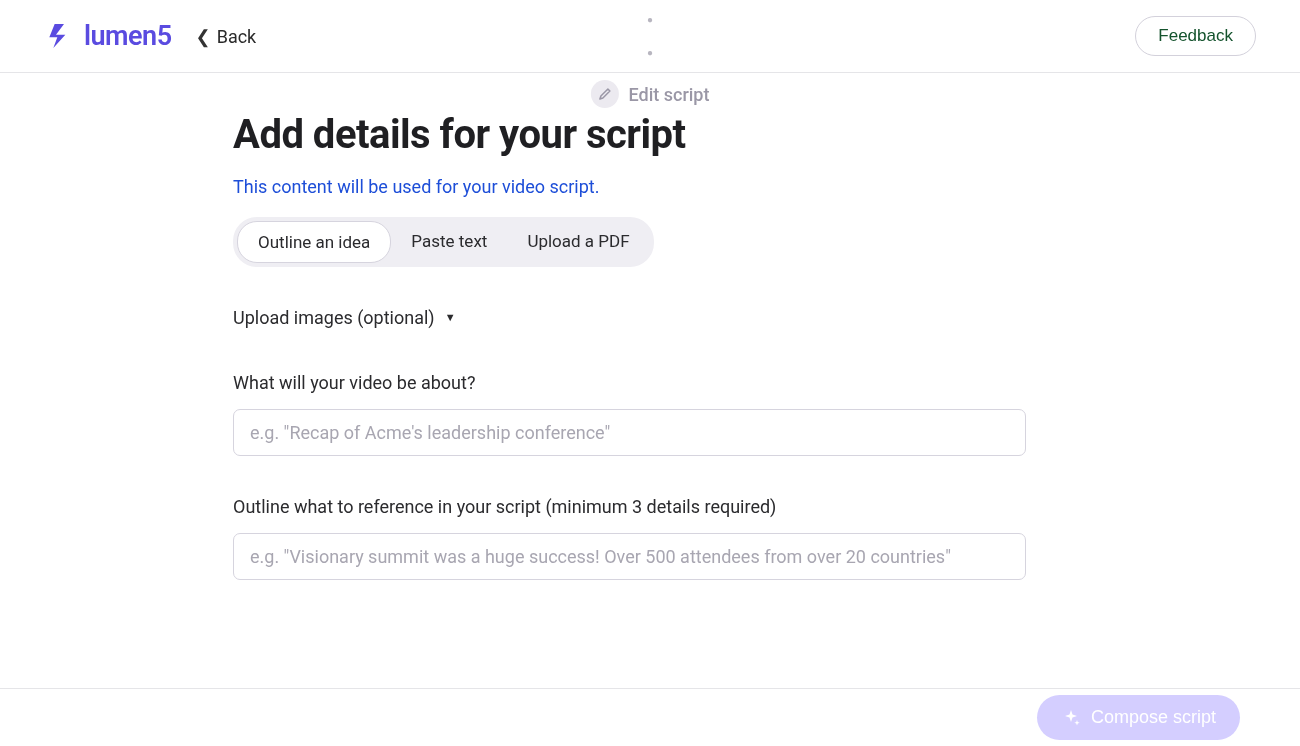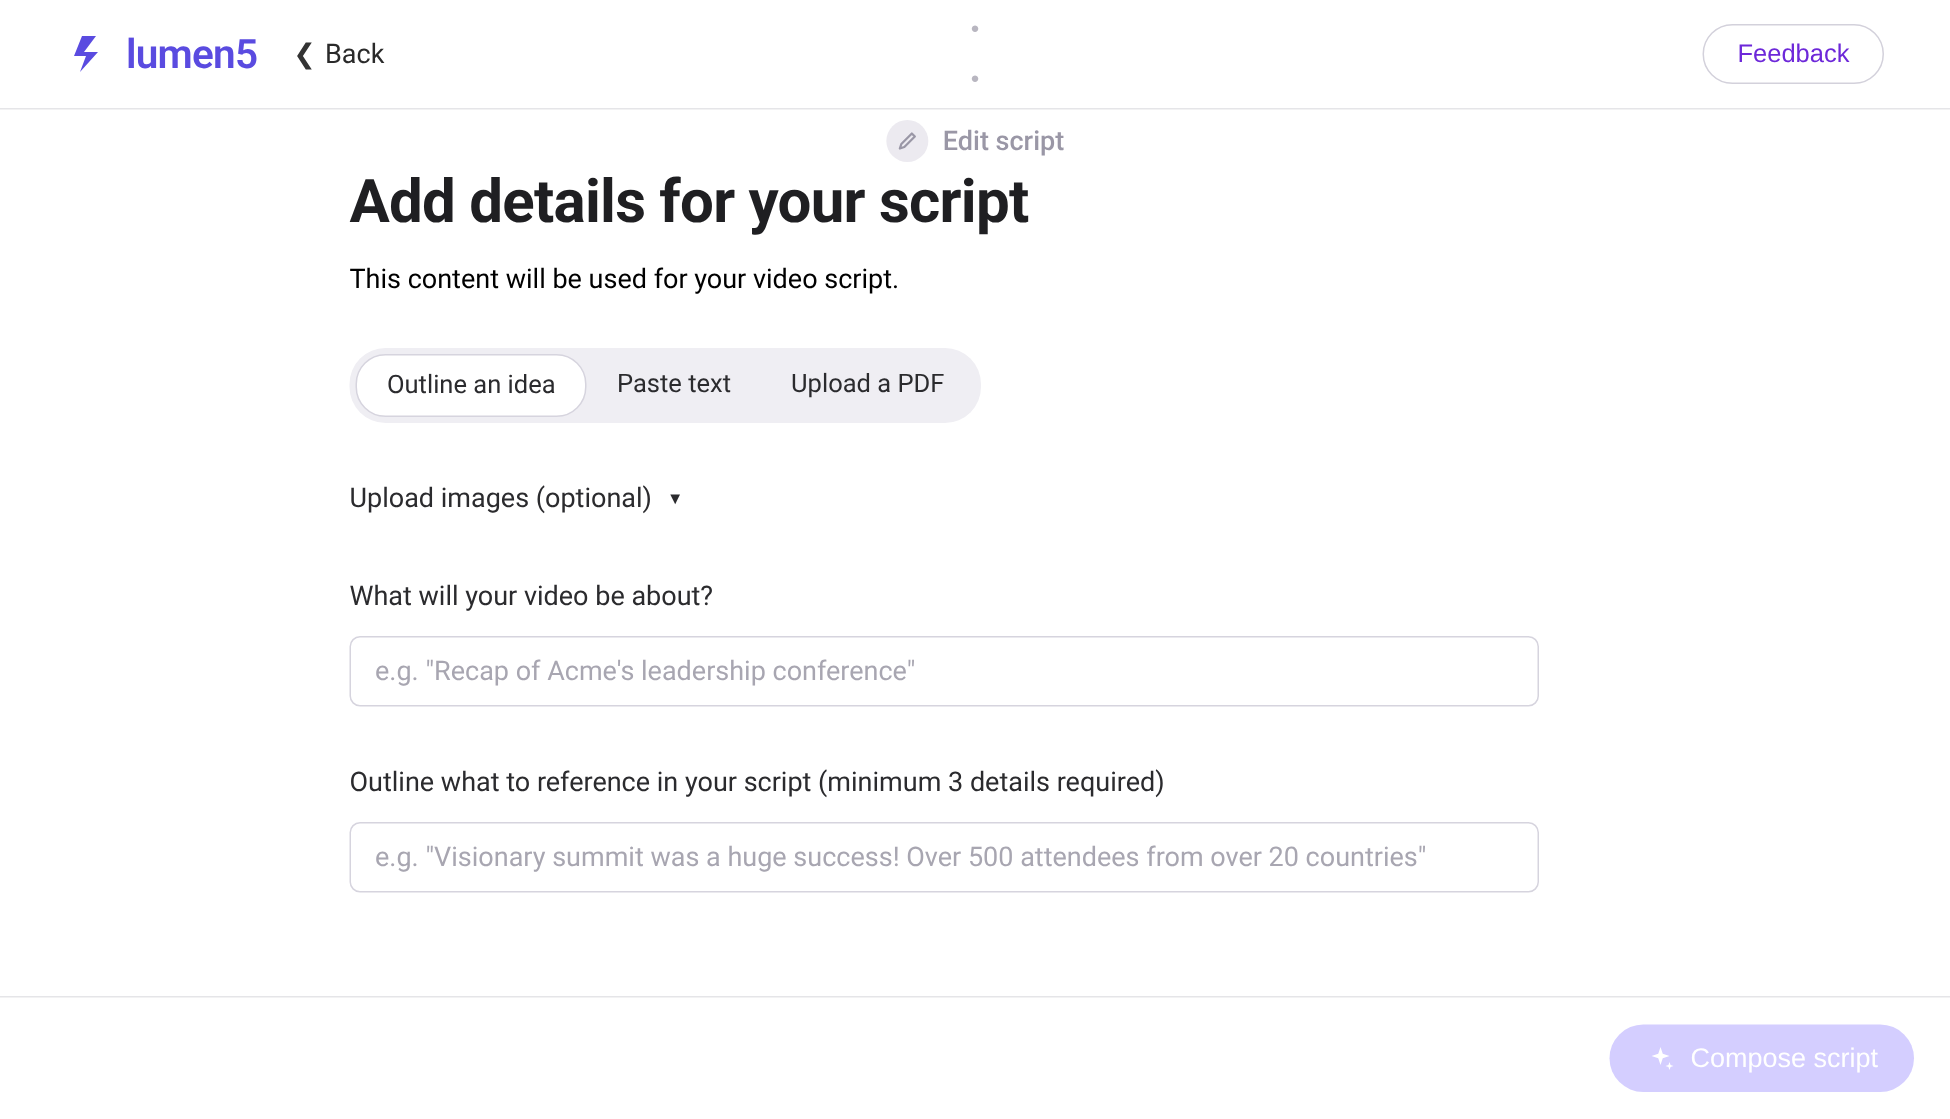--- a/index.html
+++ b/index.html
@@ -70,21 +70,21 @@
     .step.inactive .circ { background: #eceaf0; color:#9a97a6;}
     .step.inactive .lbl { color:#9a97a6; font-weight:500;}
     .dot { color:#b8b6c0; font-size:10px;}
 
     .feedback-btn {
       margin-left:auto;
       border:1px solid #d3d1db;
       border-radius:22px;
       padding:9px 22px;
       font-size:17px;
-      color:#6d28d9;
+      color:#14532d;
       background:#fff;
       cursor:pointer;
     }
 
     
     .main-wrap {
       height: 604px;
       overflow-y: scroll;
       padding: 38px 0 30px 0;
     }
@@ -94,22 +94,22 @@
     }
     h1.page-title {
       font-size: 40px;
       font-weight: 700;
       color:#1f1f22;
       letter-spacing:-0.5px;
       margin-bottom:18px;
     }
     .subtitle {
       font-size:18px;
-      color:#000000;
-      margin-bottom:35px;
+      color:#1d4ed8;
+      margin-bottom:20px;
     }
 
     
     .seg {
       display:flex;
       background:#efeef3;
       border-radius:24px;
       padding:4px;
       width:max-content;
       margin-bottom:40px;
@@ -165,26 +165,26 @@
       justify-content:flex-end;
       padding-right:14px;
       cursor:pointer;
     }
     .select .chev-down { color:#2b2b2e; font-size:14px;}
 
     
     .footer {
       position:absolute;
       bottom:0; left:0; right:0;
-      height:82px;
+      height:58px;
       border-top:1px solid #e5e5e8;
       display:flex;
       align-items:center;
       justify-content:flex-end;
-      padding-right:24px;
+      padding-right:60px;
       background:#fff;
     }
     .compose-btn {
       display:flex;
       align-items:center;
       gap:10px;
       background:#d4ceff;
       color:#ffffff;
       font-size:18px;
       font-weight:500;

